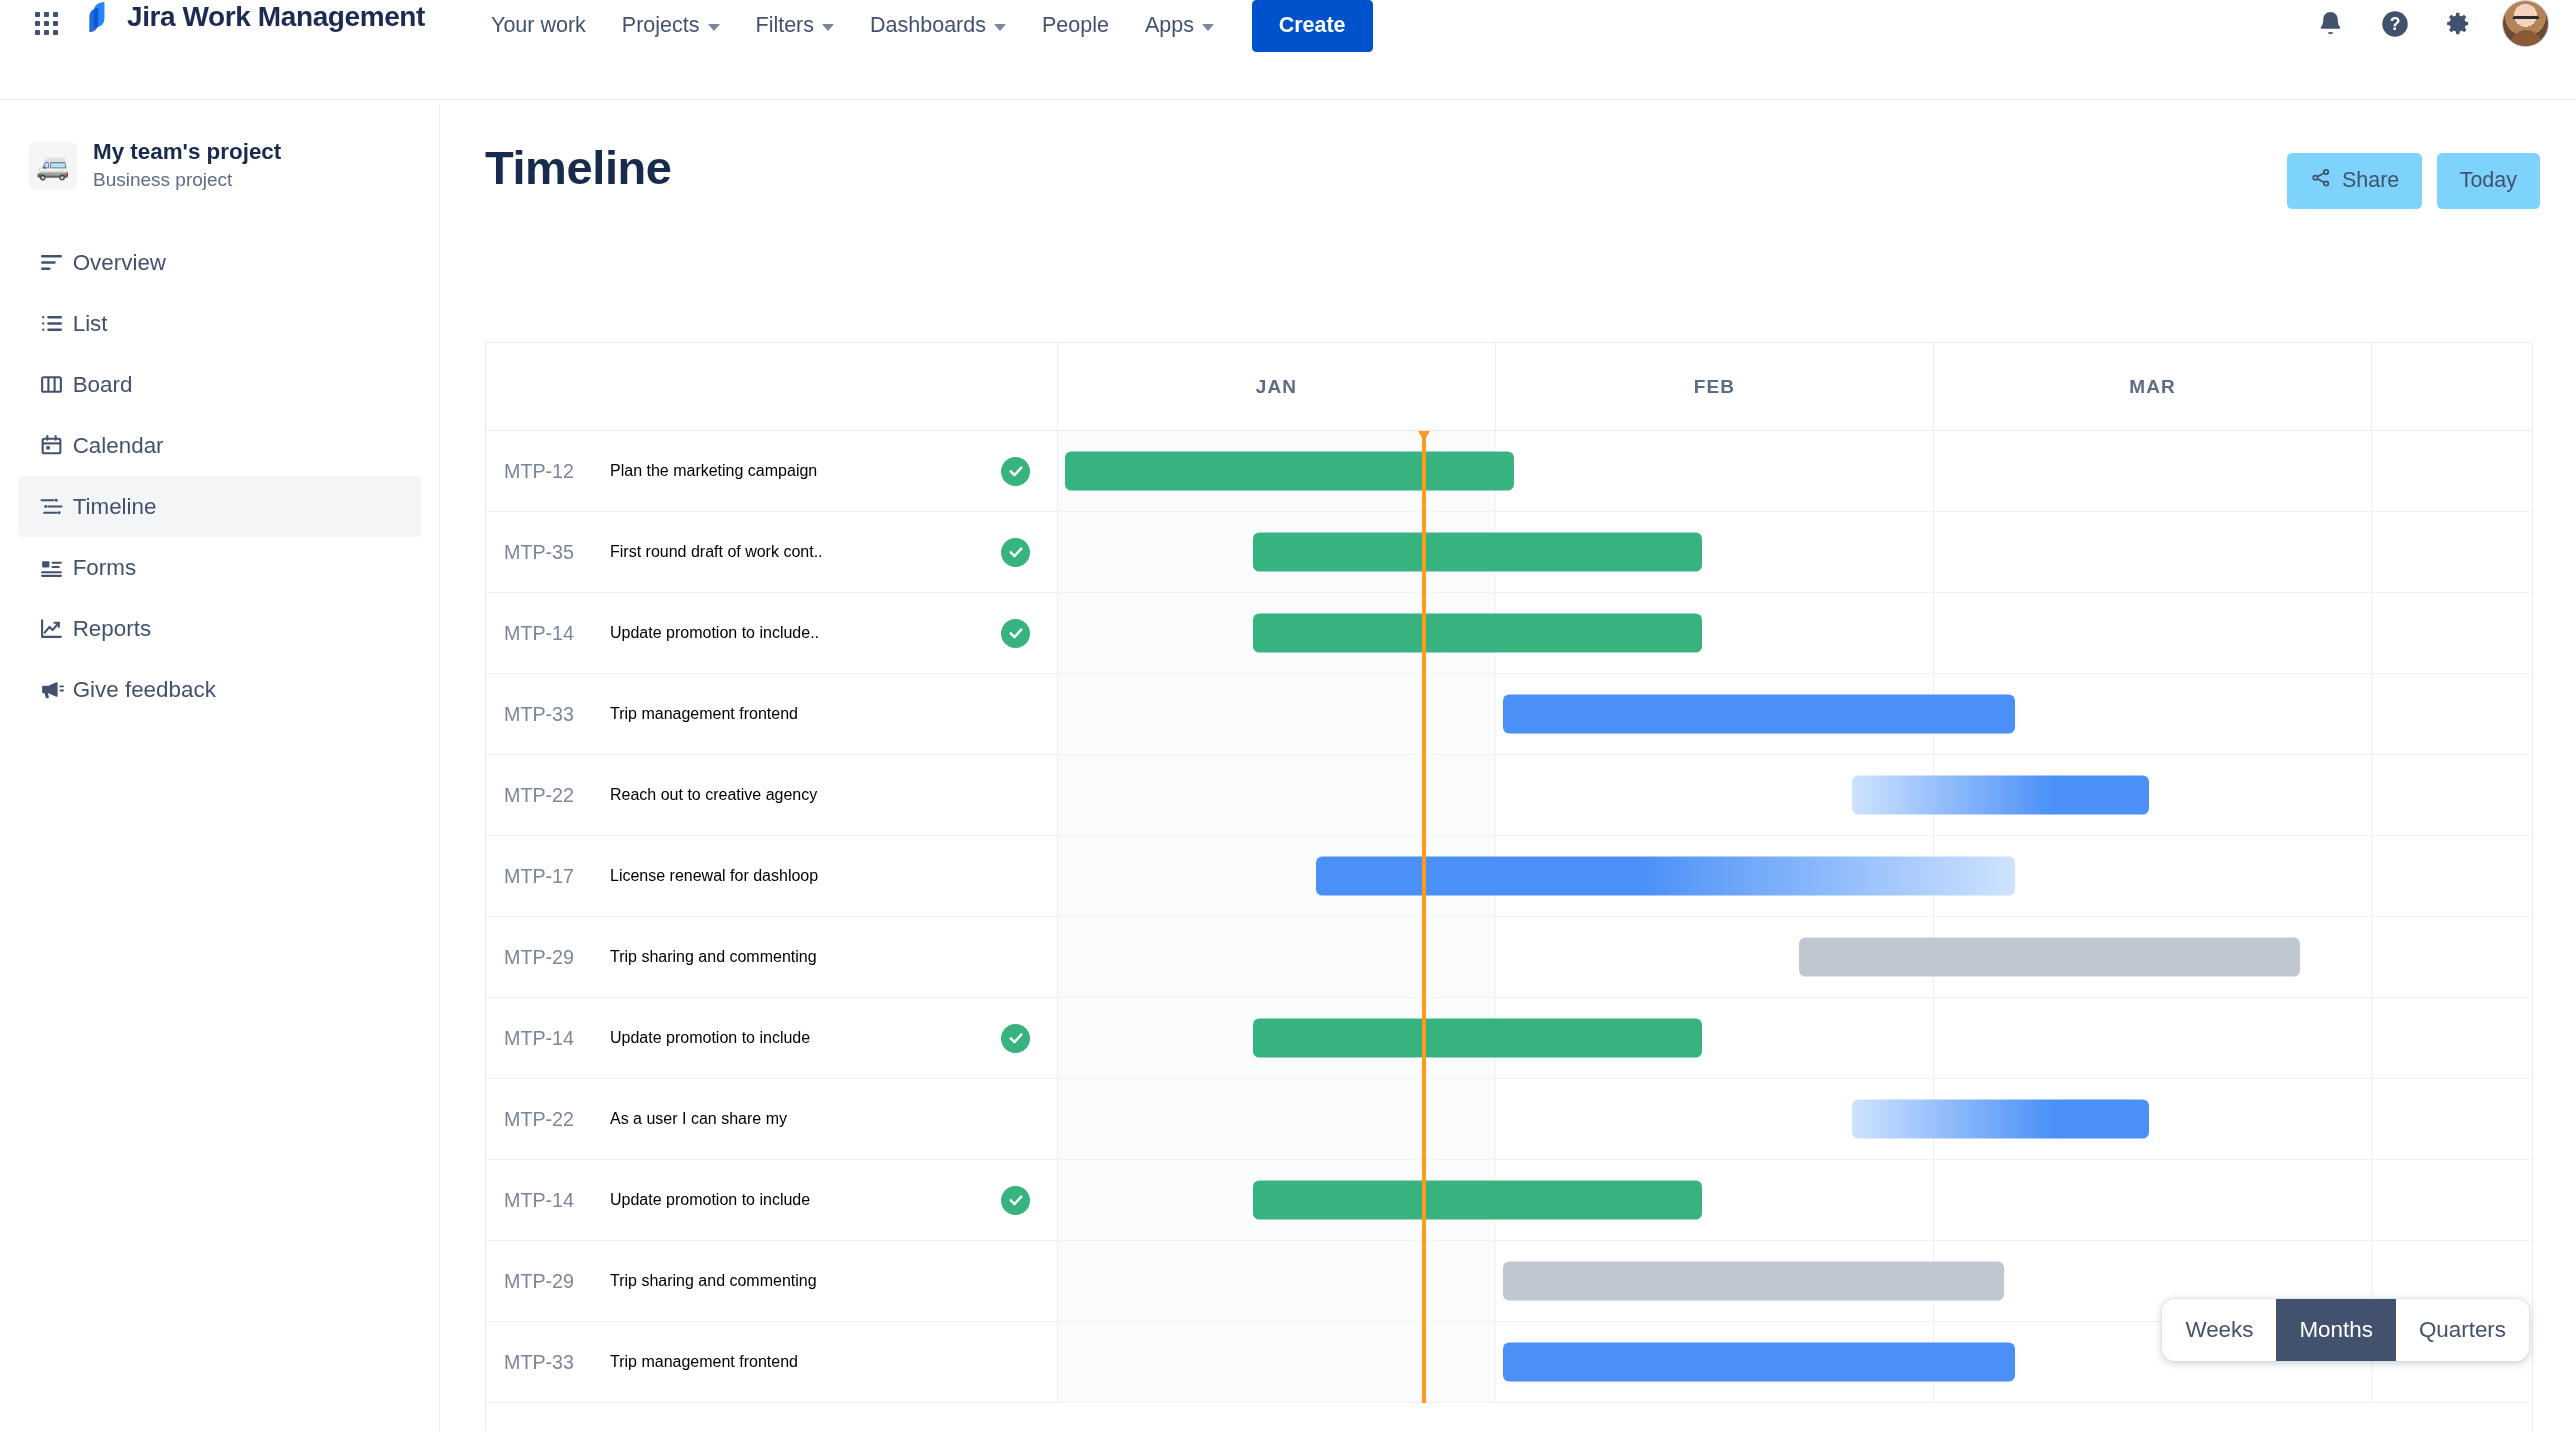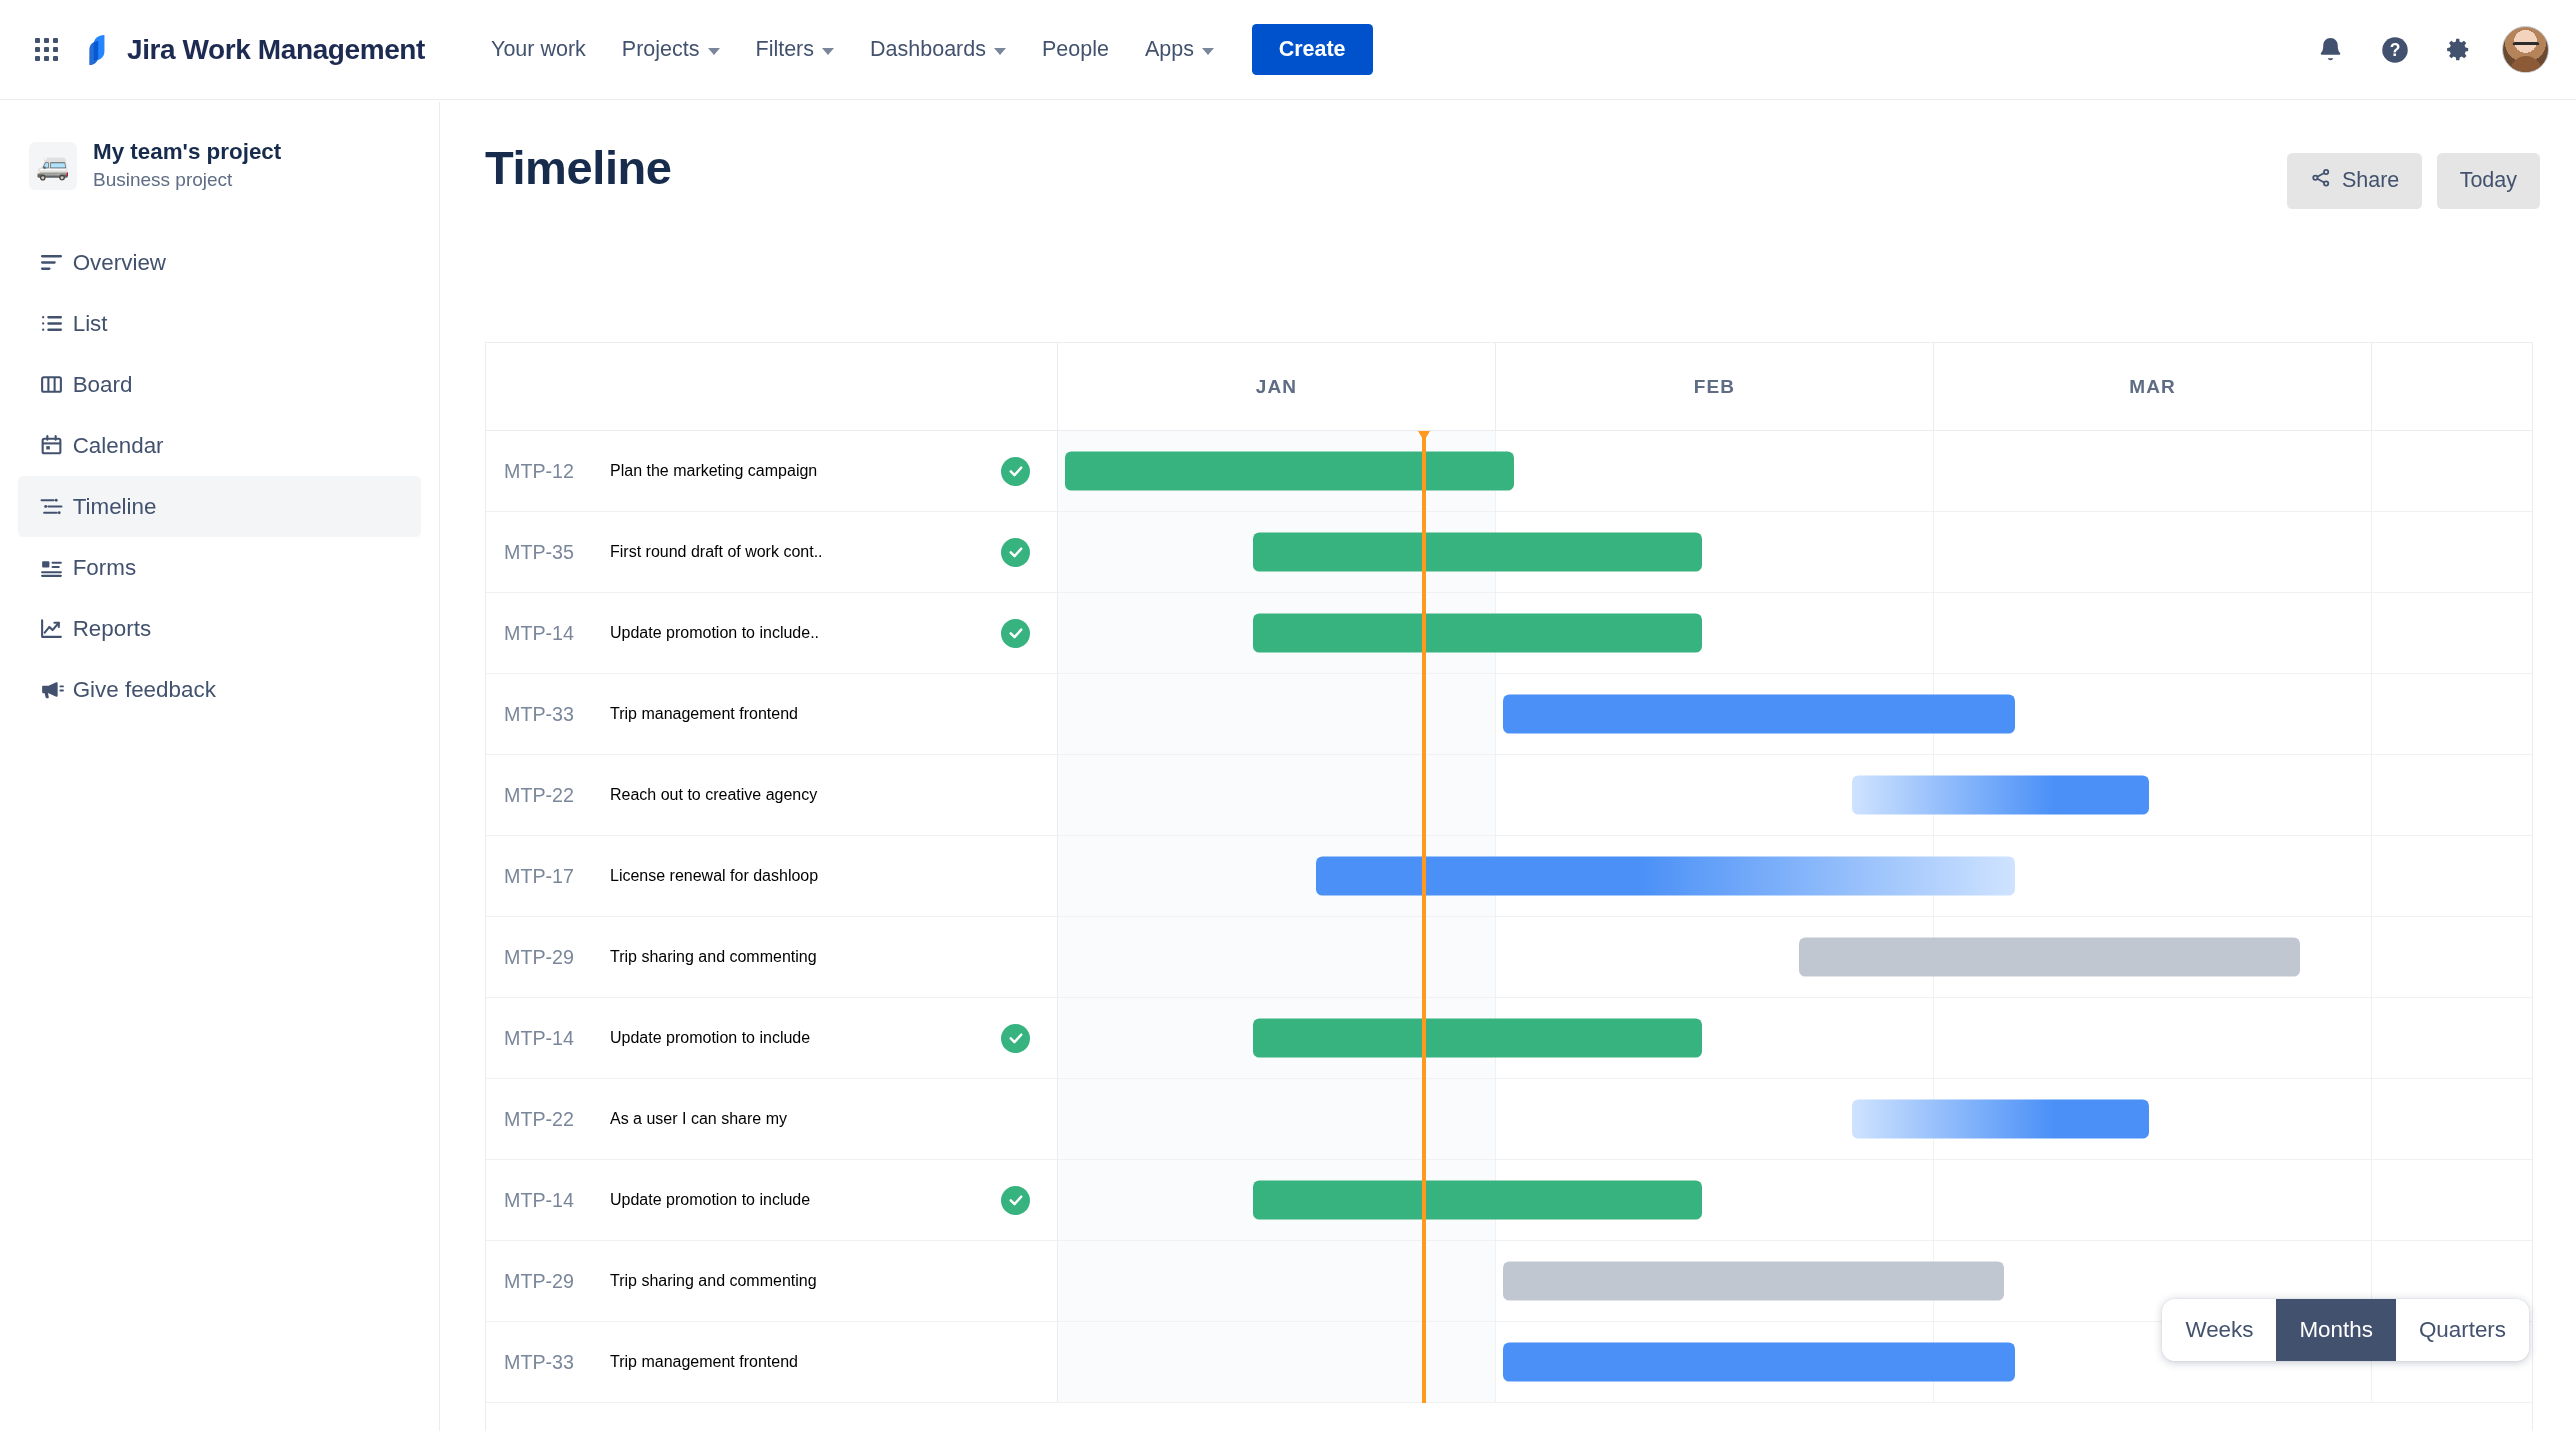--- a/index.html
+++ b/index.html
@@ -10,21 +10,21 @@
     color: #172B4D;
     overflow: hidden;
   }
 
   
   .topnav {
     position: absolute; top: 0; left: 0;
     width: 2576px; height: 100px;
     background: #ffffff;
     border-bottom: 1.8px solid #EBECF0;
-    display: flex; align-items: center;
+    display: flex; align-items: flex-start;
     padding: 0 27px 0 23px;
   }
   .appswitcher {
     width: 47px; height: 47px; flex: 0 0 47px;
     display: flex; align-items: center; justify-content: center;
     border-radius: 5.4px; cursor: pointer;
   }
   .appswitcher .grid9 {
     display: grid; grid-template-columns: repeat(3, 5.4px);
     grid-template-rows: repeat(3, 5.4px); gap: 3.6px;
@@ -101,21 +101,21 @@
   }
   .navrow.active { background: #F4F5F7; }
   .navrow .ico { width: 27px; height: 27px; flex: 0 0 27px; display:flex; align-items:center; justify-content:center; }
 
   
   .main { position: absolute; top: 102px; left: 442px; width: 2134px; height: 1329px; background: #fff; }
   .page-head { display: flex; align-items: flex-start; padding: 38px 36px 0 43px; }
   .page-title { font-size: 47px; font-weight: 700; color: #172B4D; letter-spacing: -0.4px; }
   .head-actions { margin-left: auto; display: flex; gap: 14.3px; padding-top: 12.5px; }
   .hbtn {
-    background: #e5e5e5; color: #42526E; border: none; border-radius: 5.4px;
+    background: #7dd3fc; color: #42526E; border: none; border-radius: 5.4px;
     font-size: 21.5px; padding: 14.3px 23px; cursor: pointer;
     display: flex; align-items: center; gap: 10.7px; font-family: "Liberation Sans", sans-serif;
   }
 
   
   .tl-wrap {
     position: absolute; left: 43px; top: 240px;
     width: 2048px; height: 1191px;
     border: 1.8px solid #EBECF0; border-bottom: none;
     overflow: hidden;

